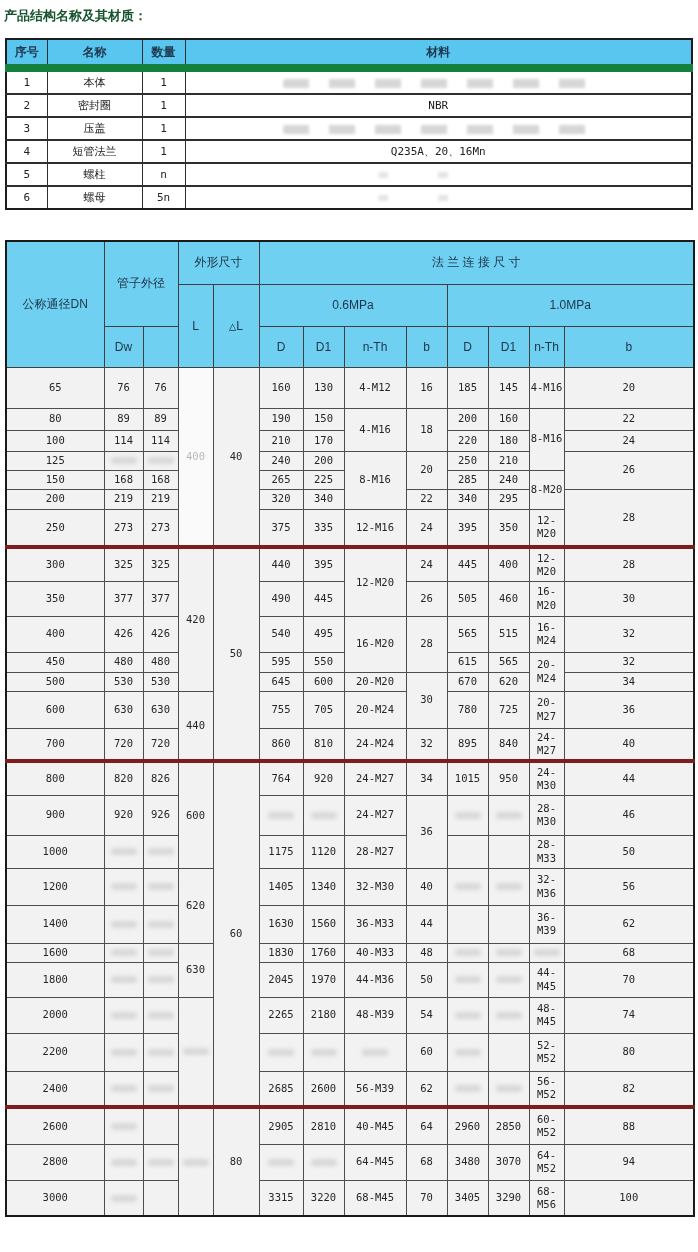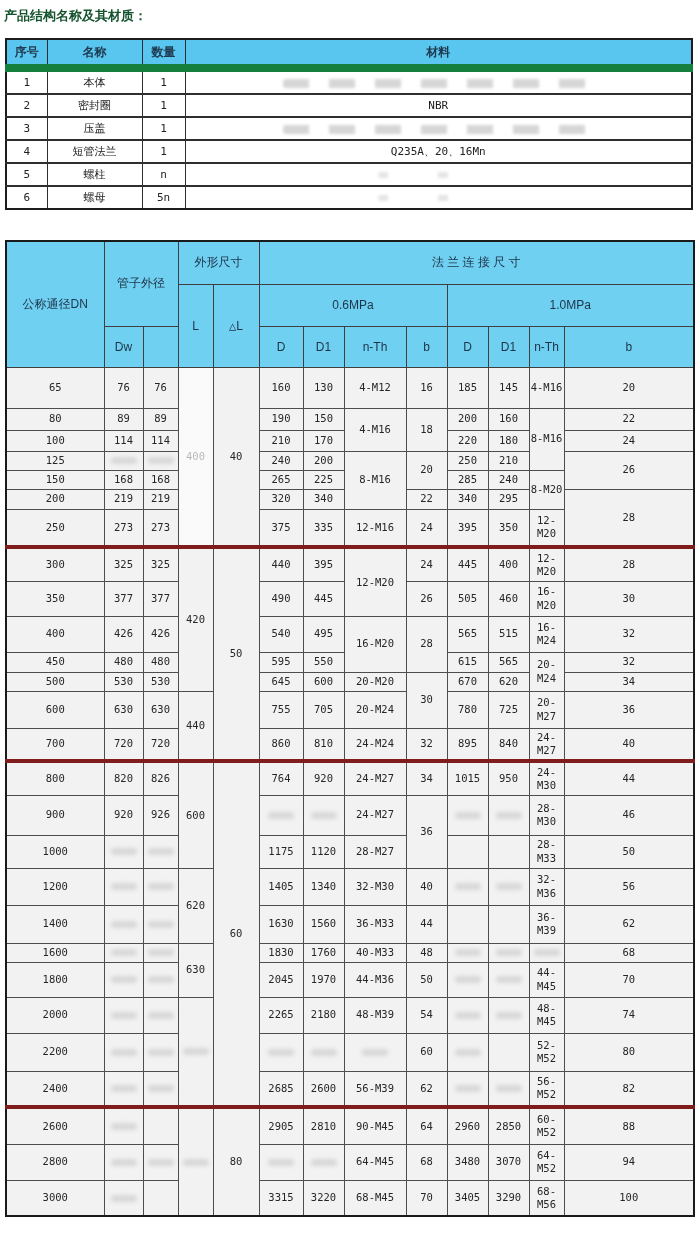--- a/index.html
+++ b/index.html
@@ -466,21 +466,21 @@
           <td>82</td>
         </tr>
         <tr class="sec" style="height: 37px;">
           <td>2600</td>
           <td><span class="smudge sm"></span></td>
           <td></td>
           <td rowspan="3"><span class="smudge sm"></span></td>
           <td rowspan="3">80</td>
           <td>2905</td>
           <td>2810</td>
-          <td>90-M45</td>
+          <td>40-M45</td>
           <td>64</td>
           <td>2960</td>
           <td>2850</td>
           <td>60-M52</td>
           <td>88</td>
         </tr>
         <tr style="height: 36px;">
           <td>2800</td>
           <td><span class="smudge sm"></span></td>
           <td><span class="smudge sm"></span></td>

